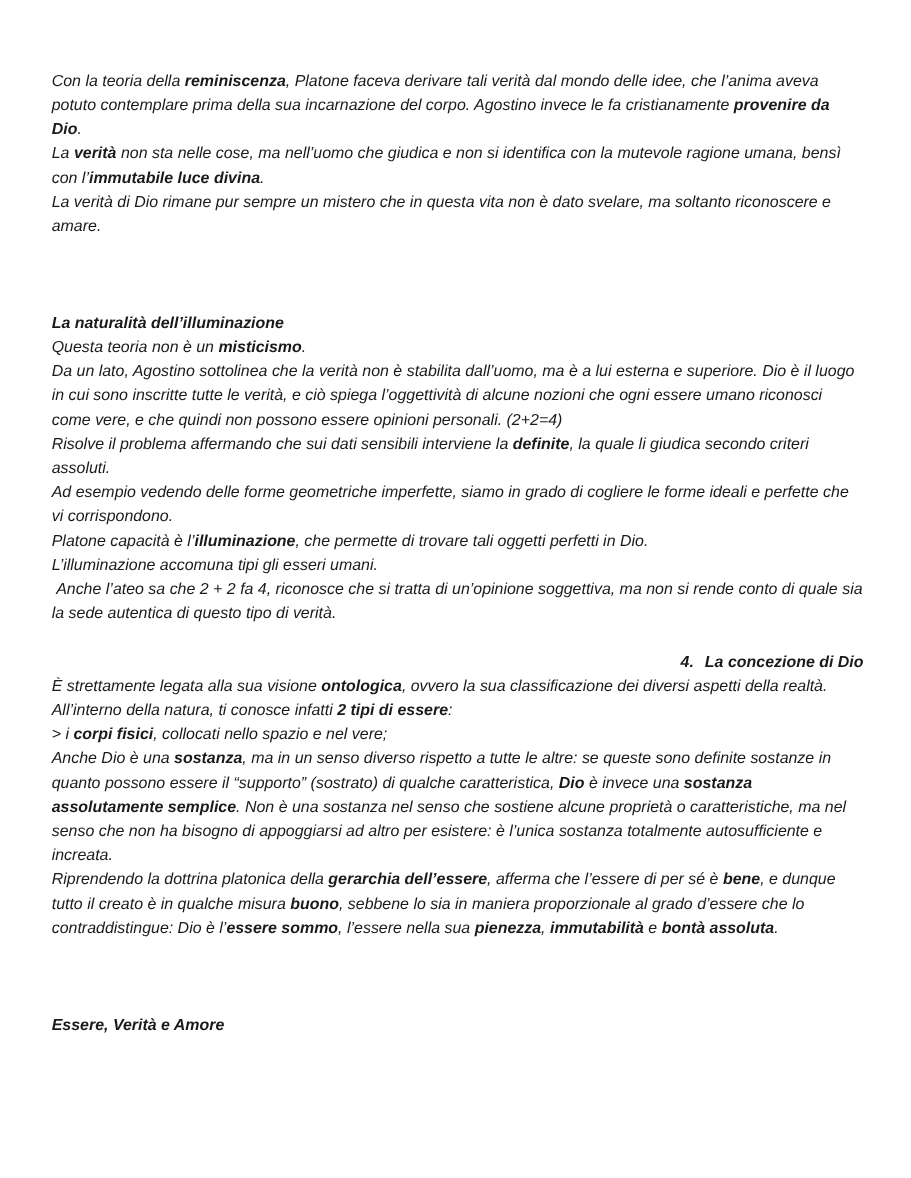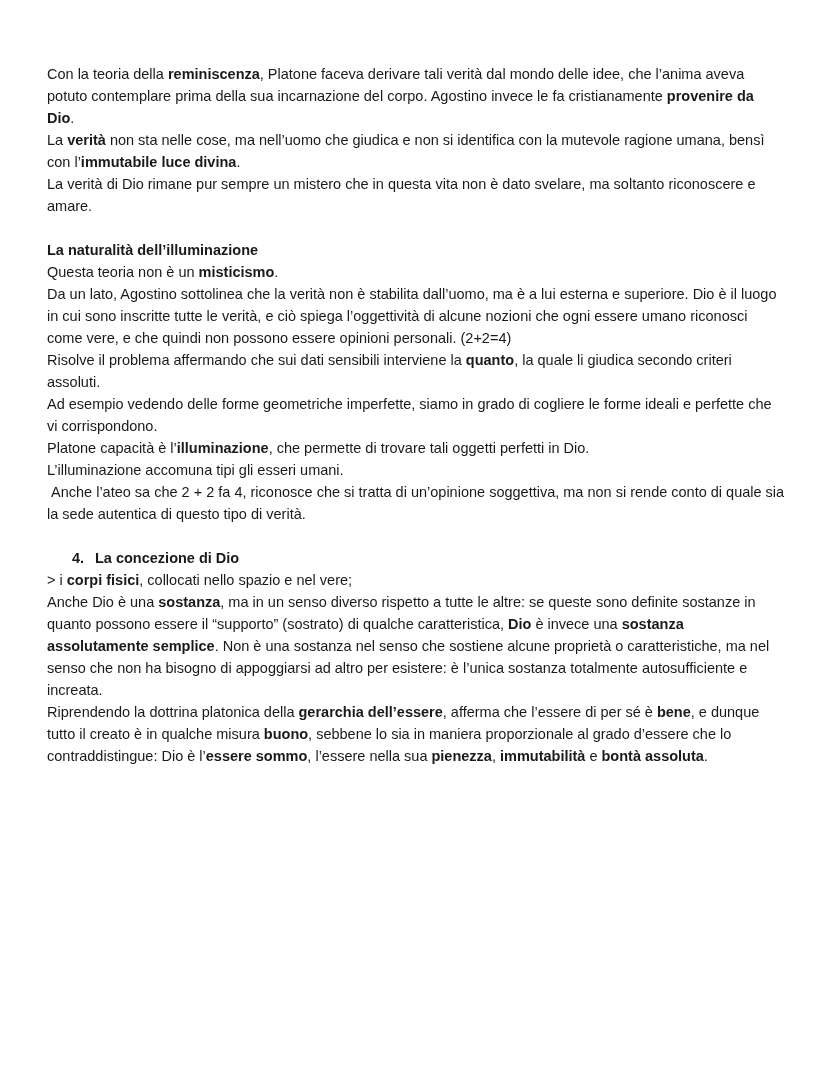--- a/index.html
+++ b/index.html
@@ -16,44 +16,47 @@
     min-height: 1071px;
     background: #ffffff;
     padding: 63px 43px 40px 47px;
     color: #1a1a1a;
   }
   .doc-body p {
     font-size: 14.5px;
     line-height: 22px;
     white-space: pre-wrap;
     word-wrap: break-word;
+    font-style: italic;
   }
-  .doc-body p.h { font-weight: 700; }
-  .doc-body p.hnum { font-weight: 700; padding-left: 25px; }
+  .doc-body p.h { font-weight: 700; margin-top: 44px; }
+  .doc-body p.hnum { font-weight: 700; padding-left: 25px; text-align: right; }
   .doc-body .num { display: inline-block; min-width: 13px; margin-right: 10px; }
   .doc-body .spacer { height: 22px; }
   strong { font-weight: 700; }
 </style>
 </head>
 <body>
 
 <div class="page">
   <div class="doc-body">
       <p class="p"><span>Con la teoria della </span><strong>reminiscenza</strong><span>, Platone faceva derivare tali verità dal mondo delle idee, che l’anima aveva potuto contemplare prima della sua incarnazione del corpo. Agostino invece le fa cristianamente </span><strong>provenire da Dio</strong><span>.</span></p>
       <p class="p"><span>La </span><strong>verità</strong><span> non sta nelle cose, ma nell’uomo che giudica e non si identifica con la mutevole ragione umana, bensì con l’</span><strong>immutabile luce divina</strong><span>.</span></p>
       <p class="p"><span>La verità di Dio rimane pur sempre un mistero che in questa vita non è dato svelare, ma soltanto riconoscere e amare.</span></p>
       <div class="spacer"></div>
       <p class="h"><strong>La naturalità dell’illuminazione</strong></p>
       <p class="p"><span>Questa teoria non è un </span><strong>misticismo</strong><span>.</span></p>
       <p class="p"><span>Da un lato, Agostino sottolinea che la verità non è stabilita dall’uomo, ma è a lui esterna e superiore. Dio è il luogo in cui sono inscritte tutte le verità, e ciò spiega l’oggettività di alcune nozioni che ogni essere umano riconosci come vere, e che quindi non possono essere opinioni personali. (2+2=4)</span></p>
-      <p class="p"><span>Risolve il problema affermando che sui dati sensibili interviene la </span><strong>quanto</strong><span>, la quale li giudica secondo criteri assoluti.</span></p>
+      <p class="p"><span>Risolve il problema affermando che sui dati sensibili interviene la </span><strong>definite</strong><span>, la quale li giudica secondo criteri assoluti.</span></p>
       <p class="p"><span>Ad esempio vedendo delle forme geometriche imperfette, siamo in grado di cogliere le forme ideali e perfette che vi corrispondono.</span></p>
       <p class="p"><span>Platone capacità è l’</span><strong>illuminazione</strong><span>, che permette di trovare tali oggetti perfetti in Dio.</span></p>
       <p class="p"><span>L’illuminazione accomuna tipi gli esseri umani.</span></p>
       <p class="p"><span> Anche l’ateo sa che 2 + 2 fa 4, riconosce che si tratta di un’opinione soggettiva, ma non si rende conto di quale sia la sede autentica di questo tipo di verità.</span></p>
       <div class="spacer"></div>
       <p class="hnum"><span class="num">4.</span><strong>La concezione di Dio</strong></p>
+      <p class="p"><span>È strettamente legata alla sua visione </span><strong>ontologica</strong><span>, ovvero la sua classificazione dei diversi aspetti della realtà. All’interno della natura, ti conosce infatti </span><strong>2 tipi di essere</strong><span>:</span></p>
       <p class="p"><span>&gt; i </span><strong>corpi fisici</strong><span>, collocati nello spazio e nel vere;</span></p>
       <p class="p"><span>Anche Dio è una </span><strong>sostanza</strong><span>, ma in un senso diverso rispetto a tutte le altre: se queste sono definite sostanze in quanto possono essere il “supporto” (sostrato) di qualche caratteristica, </span><strong>Dio</strong><span> è invece una </span><strong>sostanza assolutamente semplice</strong><span>. Non è una sostanza nel senso che sostiene alcune proprietà o caratteristiche, ma nel senso che non ha bisogno di appoggiarsi ad altro per esistere: è l’unica sostanza totalmente autosufficiente e increata.</span></p>
       <p class="p"><span>Riprendendo la dottrina platonica della </span><strong>gerarchia dell’essere</strong><span>, afferma che l’essere di per sé è </span><strong>bene</strong><span>, e dunque tutto il creato è in qualche misura </span><strong>buono</strong><span>, sebbene lo sia in maniera proporzionale al grado d’essere che lo contraddistingue: Dio è l’</span><strong>essere sommo</strong><span>, l’essere nella sua </span><strong>pienezza</strong><span>, </span><strong>immutabilità</strong><span> e </span><strong>bontà assoluta</strong><span>.</span></p>
       <div class="spacer"></div>
+      <p class="h"><strong>Essere, Verità e Amore</strong></p>
     </div>
 </div>
 
 </body></html>

